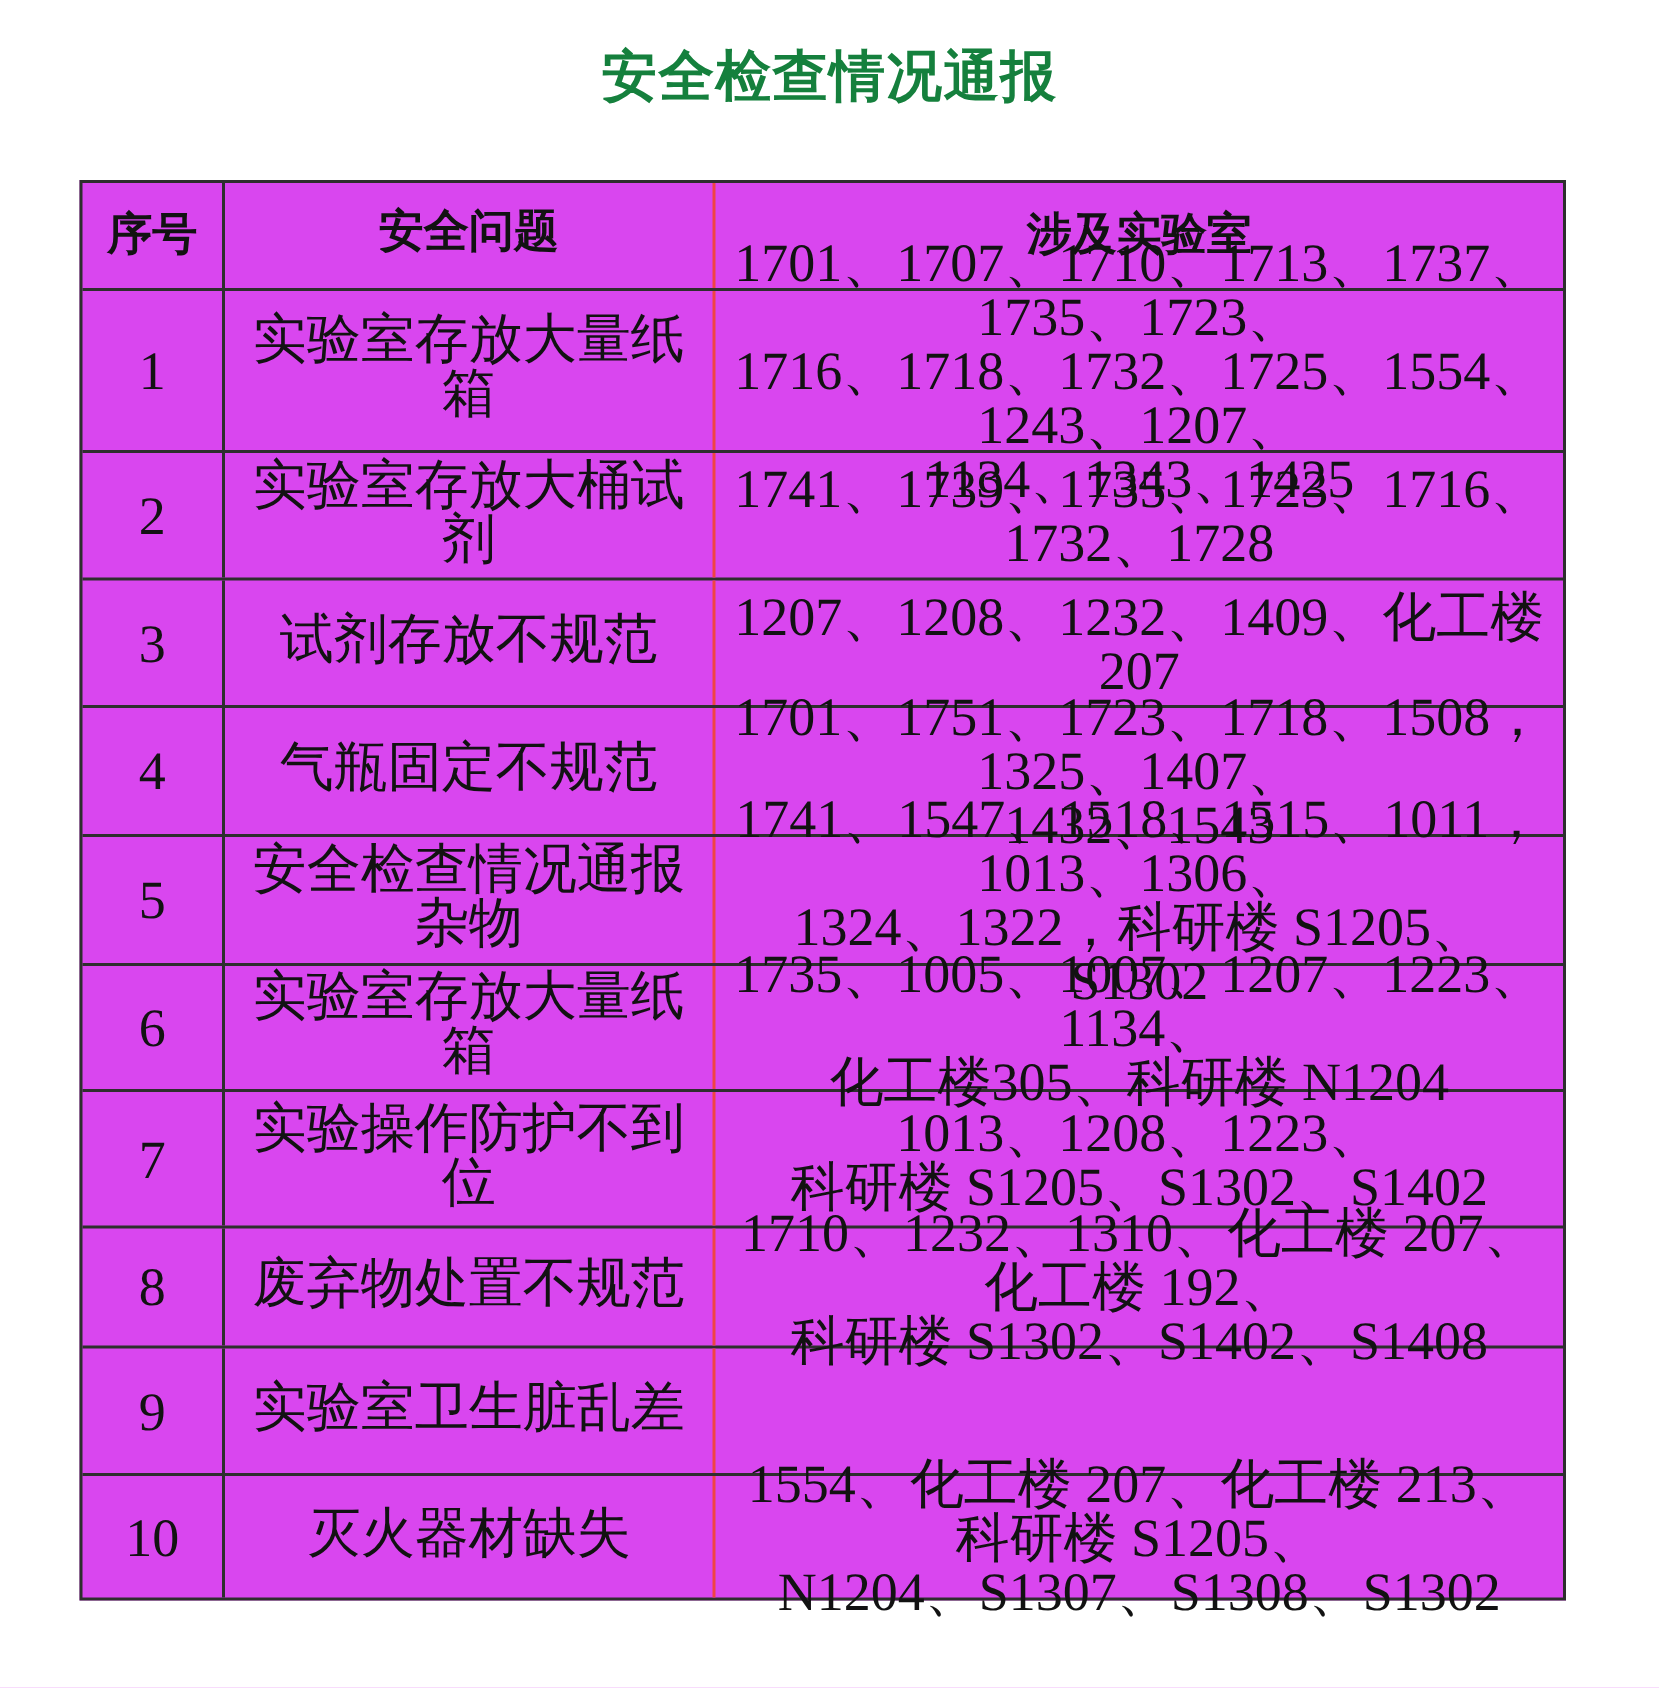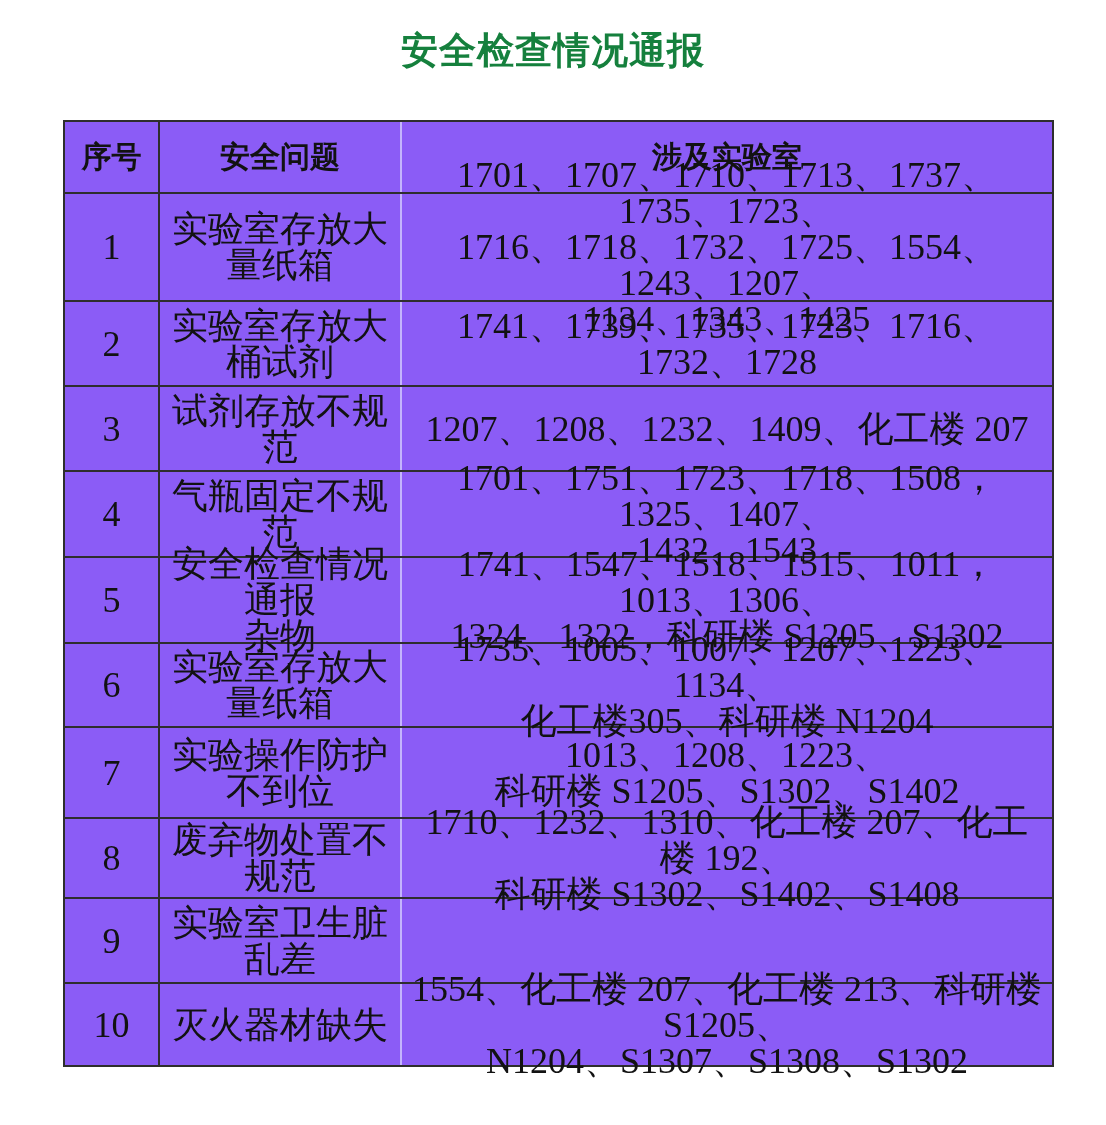--- a/index.html
+++ b/index.html
@@ -19,42 +19,42 @@
     text-align: center;
     font-family: "Liberation Sans", "DejaVu Sans", sans-serif;
     font-weight: 700;
     font-size: 37px;
     letter-spacing: 1px;
     color: #15803d;
   }
 
   .tbl {
     position: absolute;
-    left: 63px; top: 120px;
+    left: 53px; top: 120px;
     width: 991px;
     border: 2px solid #2e2e2e;
     box-sizing: border-box;
-    background: #8b5cf6;
+    background: #d946ef;
   }
   .row { display: flex; box-sizing: border-box; }
   .row + .row { border-top: 2px solid #2e2e2e; }
 
   .c {
     box-sizing: border-box;
     display: flex;
     align-items: center;
     justify-content: center;
     text-align: center;
     font-size: 36px;
     line-height: 36px;
     padding: 2px 6px;
     white-space: pre-line;
   }
   .c1 { width: 95px;  border-right: 2px solid #2e2e2e; }
-  .c2 { width: 242px; border-right: 2px solid #c4b5fd; }
+  .c2 { width: 327px; border-right: 2px solid #ef4444; font-family: Liberation Mono, monospace; }
   .c3 { flex: 1; }
 
   .row.head .c {
     font-weight: 700;
     font-size: 30px;
   }
 
   
   .r0  { height: 70px;  }
   .r1  { height: 108px; }

